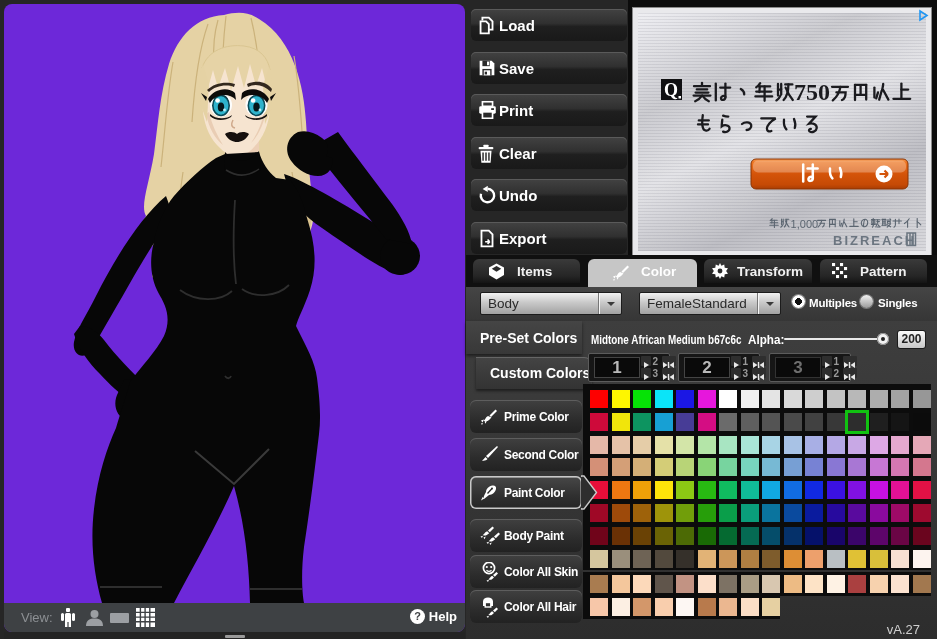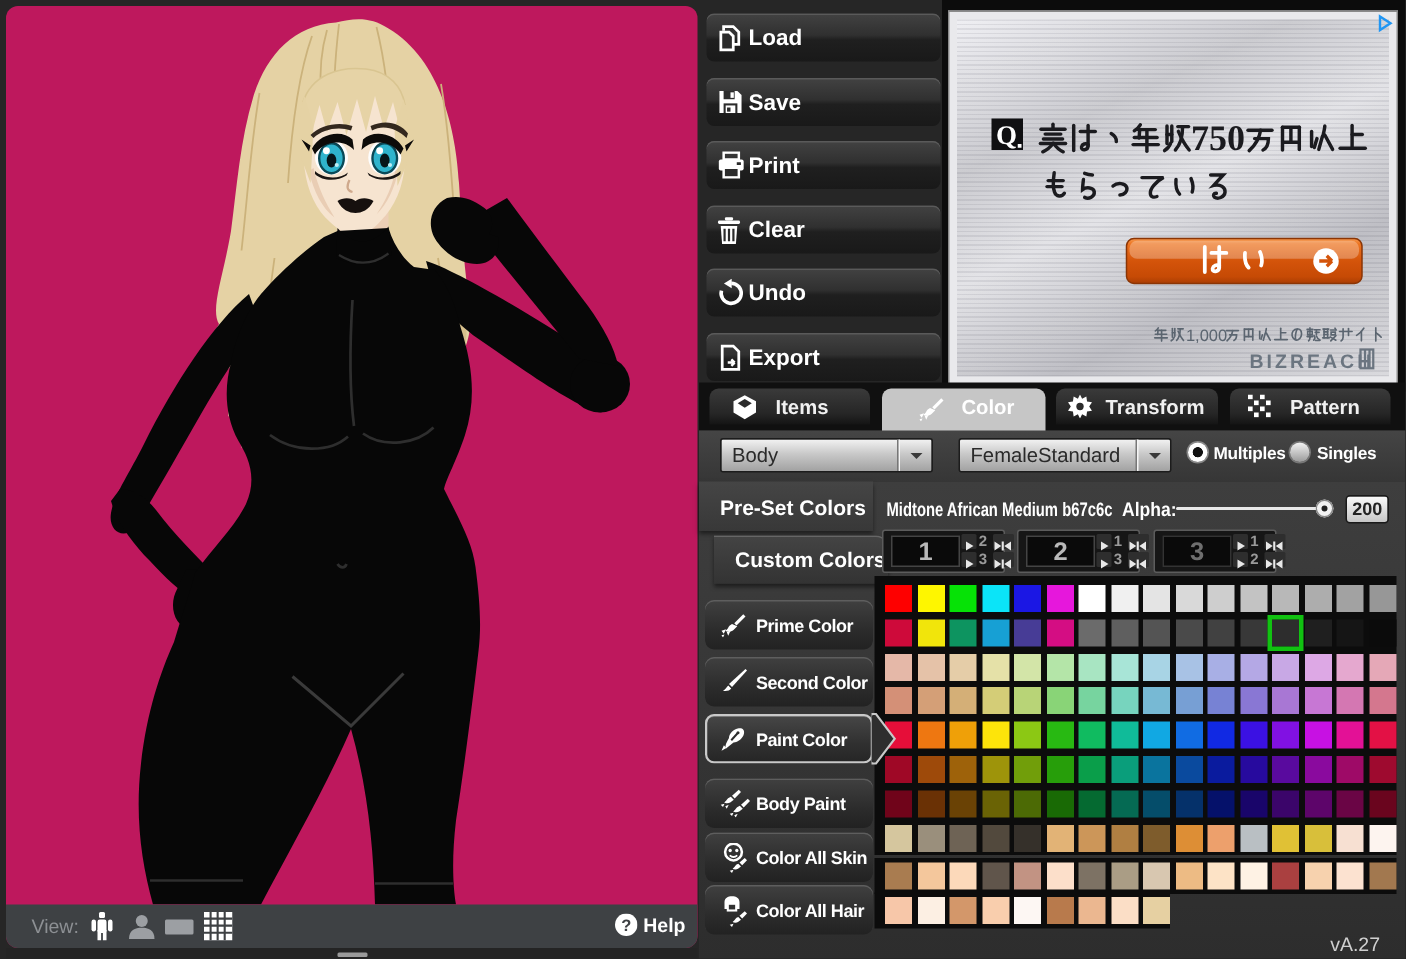--- a/index.html
+++ b/index.html
@@ -1,18 +1,18 @@
 <!DOCTYPE html>
 <html><head><meta charset="utf-8">
 <style>
 html,body{margin:0;padding:0;}
 body{width:937px;height:639px;background:#262626;font-family:"Liberation Sans",sans-serif;position:relative;overflow:hidden;}
 .abs{position:absolute;}
 
-#canvas{left:4px;top:4px;width:461px;height:628px;background:#be185d;border-radius:8px;overflow:hidden;}
+#canvas{left:4px;top:4px;width:461px;height:628px;background:#6d28d9;border-radius:8px;overflow:hidden;}
 #viewbar{left:0;top:599px;width:461px;height:29px;background:#3e4144;}
 #viewbar .vlabel{position:absolute;left:17px;top:7px;color:#8d9094;font-size:13px;}
 #helpwrap{position:absolute;right:8px;top:6px;color:#fff;font-weight:bold;font-size:13px;}
 #understrip{left:4px;top:632px;width:461px;height:7px;background:#242424;}
 #dash{left:225px;top:635px;width:20px;height:3px;background:#9a9a9a;border-radius:1px;}
 
 .btn{position:absolute;left:471px;width:156px;height:32px;border-radius:5px;
 background:linear-gradient(#424242,#303030 45%,#1f1f1f 55%,#191919);
 box-shadow:inset 0 1px 0 #5a5a5a;color:#fff;font-weight:bold;font-size:15px;}
 .btn span{position:absolute;left:28px;top:8px;}

